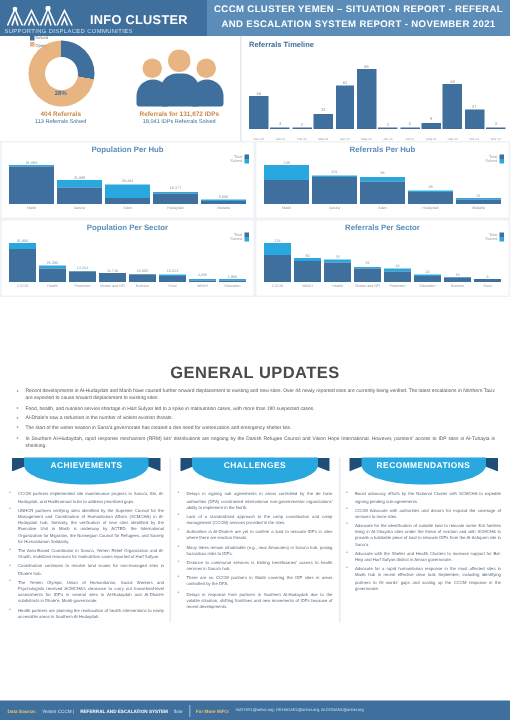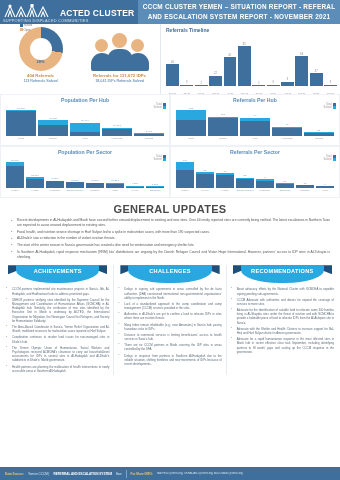--- a/index.html
+++ b/index.html
@@ -101,21 +101,21 @@
   .stack { width:100%; display:flex; flex-direction:column; justify-content:flex-end; }
   .seg-top { background:#29a8e0; }
   .seg-bot { background:#3f6f9c; }
   .cats { display:flex; gap:2px; padding:0 2px; margin-top:1px; }
   .cat { flex:1; font-size:2.4px; color:#8a9aa8; text-align:center;
          overflow:hidden; white-space:nowrap; text-overflow:ellipsis; }
   
   .gu { padding:5px 10px 4px; }
   .gu-title {
     text-align:center; font-size:11px; font-weight:bold; color:#4a4a4a;
-    letter-spacing:.3px; margin-bottom:3px;
+    letter-spacing:.3px; margin-bottom:3px;margin-top:40px;
   }
   .gu ul { list-style:none; }
   .gu li {
     position:relative; padding-left:7px; font-size:3.3px; line-height:1.55;
     color:#555; margin-bottom:1.5px; text-align:justify;
   }
   .gu li:before {
     content:"•"; position:absolute; left:1px; top:-.5px; color:#888; font-size:4px;
   }
   
@@ -172,21 +172,21 @@
               <path d="M16 13 L18 8 L20 13"></path>
             <path d="M24 13 L29 1.5 L34 13"></path>
               <path d="M27 13 L29 6.5 L31 13"></path>
             <path d="M35 13 L40 3 L45 13"></path>
               <path d="M38 13 L40 8 L42 13"></path>
             <circle cx="29" cy="1.5" r="1.2" fill="#ffffff"></circle>
             <circle cx="7" cy="2" r="1" fill="#ffffff"></circle>
           </g>
         </svg>
       </div>
-      <div class="logo-name">ACTED CLUSTER</div>
+      <div class="logo-name">INFO CLUSTER</div>
     </div>
     <div class="logo-sub">SUPPORTING DISPLACED COMMUNITIES</div>
   </div>
   <div class="header-title">CCCM CLUSTER YEMEN – SITUATION REPORT - REFERAL AND ESCALATION SYSTEM REPORT - NOVEMBER 2021</div>
 </div>
 
 <div class="topband">
   <div class="stats">
 
     <div class="stat">

